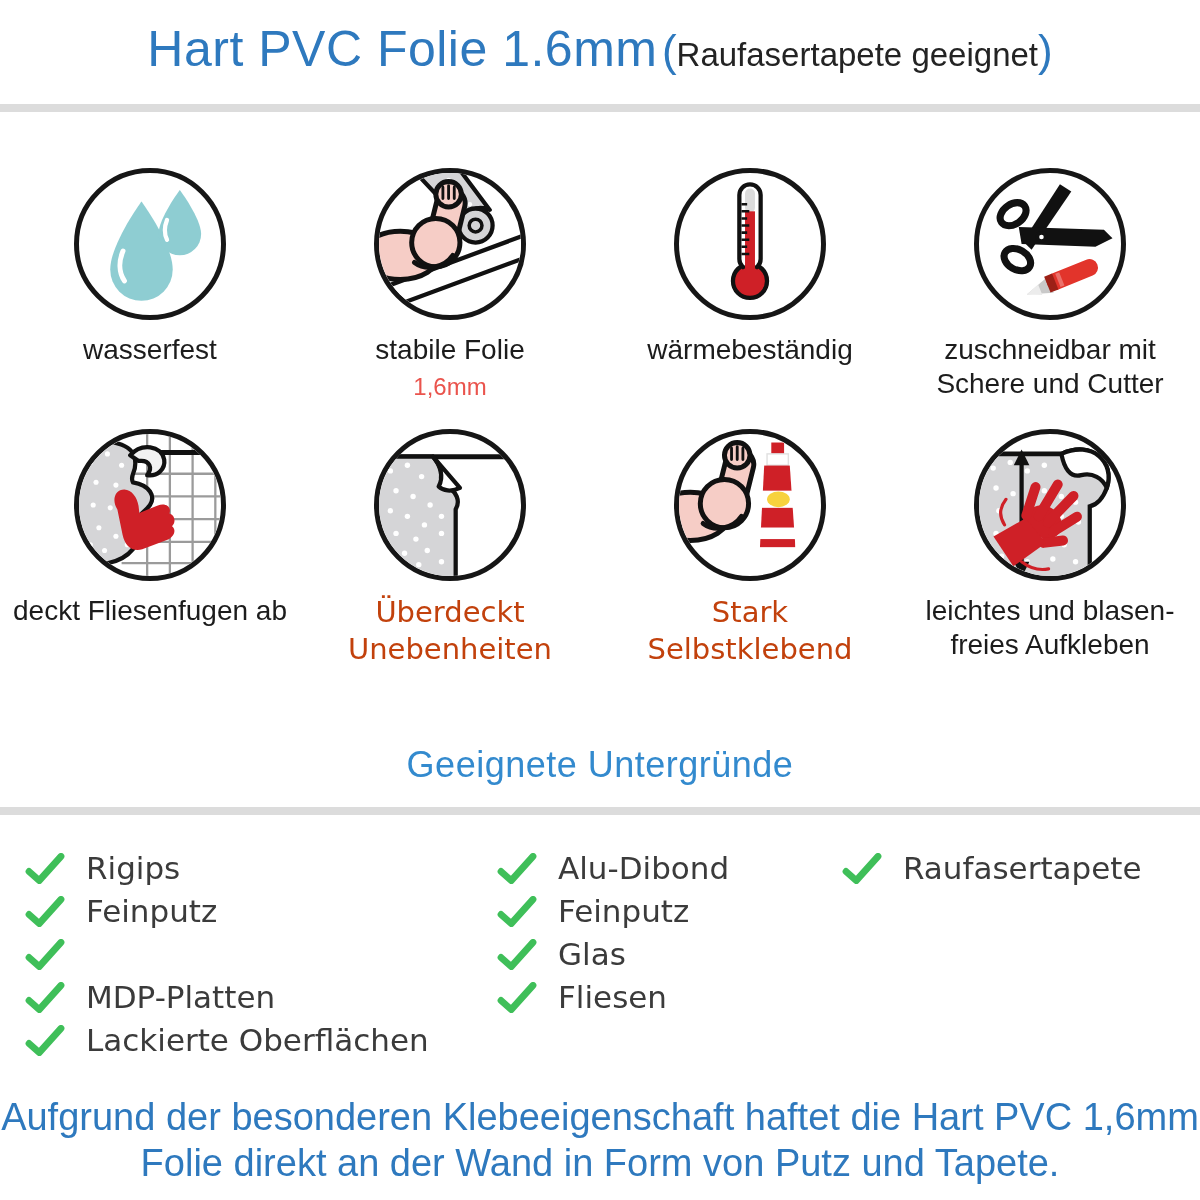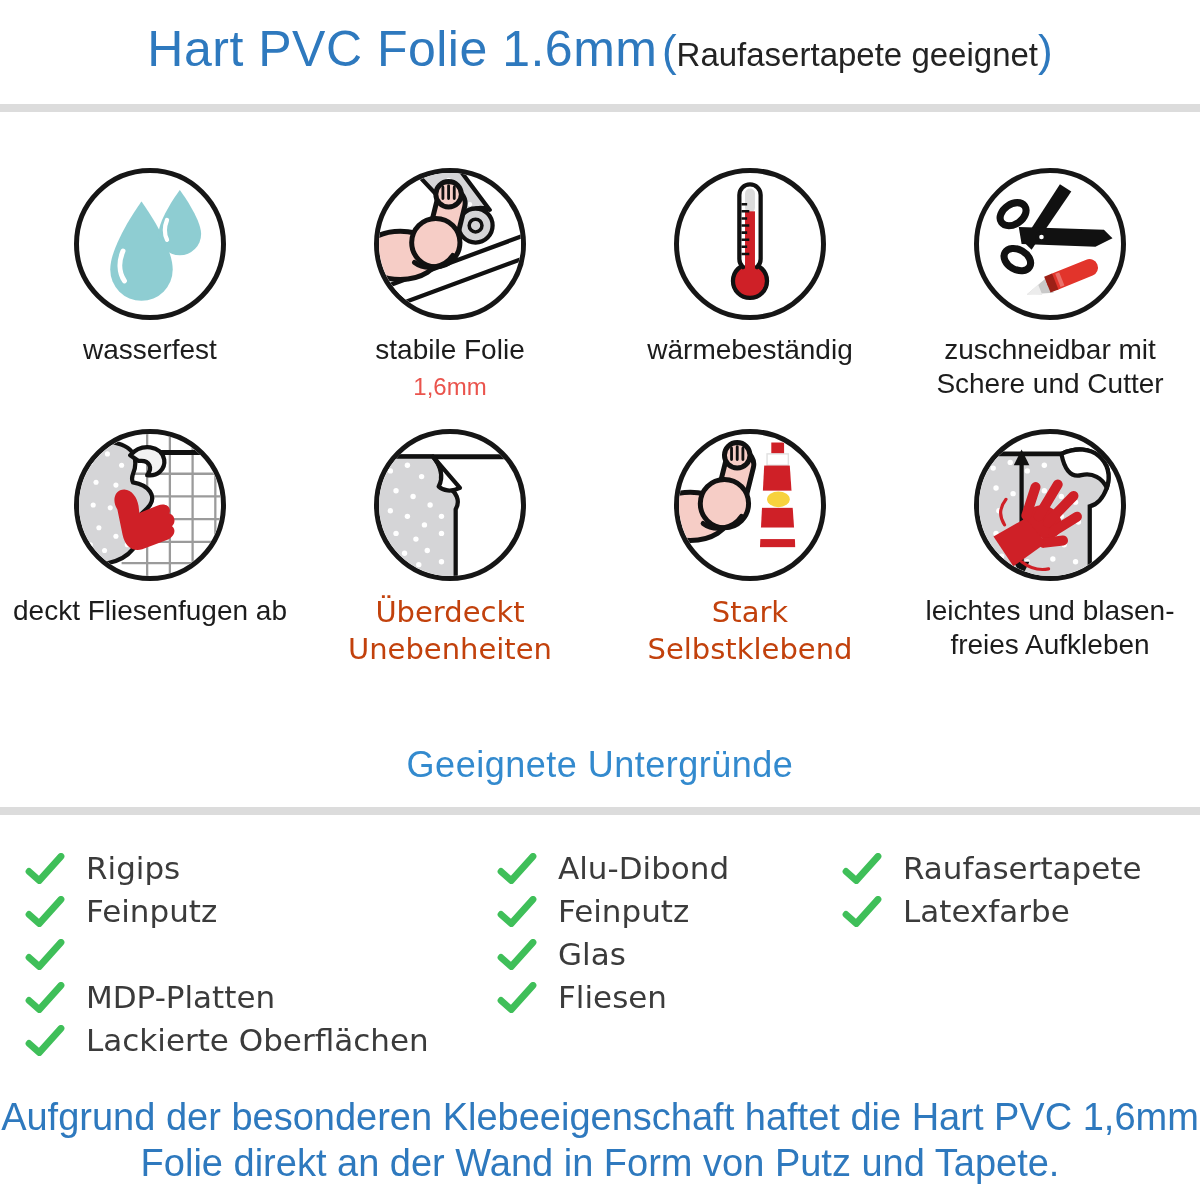--- a/index.html
+++ b/index.html
@@ -336,26 +336,20 @@
     </div>
   </div>
 
   <div class="surf-col" style="left:842px">
     <div class="surf-item">
       <svg class="check" viewBox="0 0 40 32">
           <path d="M3.5 19 L14 28.5 L36.5 3.5" stroke="var(--green-check)" stroke-width="7" fill="none" stroke-linecap="round" stroke-linejoin="round"></path>
         </svg>
       <span>Raufasertapete</span>
     </div>
-    <div class="surf-item">
-      <svg class="check" viewBox="0 0 40 32">
-          <path d="M3.5 19 L14 28.5 L36.5 3.5" stroke="var(--green-check)" stroke-width="7" fill="none" stroke-linecap="round" stroke-linejoin="round"></path>
-        </svg>
-      <span>Latexfarbe</span>
-    </div>
   </div>
 
   <div class="footer">
     <div>Aufgrund der besonderen Klebeeigenschaft haftet die Hart PVC 1,6mm</div>
     <div>Folie direkt an der Wand in Form von Putz und Tapete.</div>
   </div>
 
 </div>
 
 </body></html>

